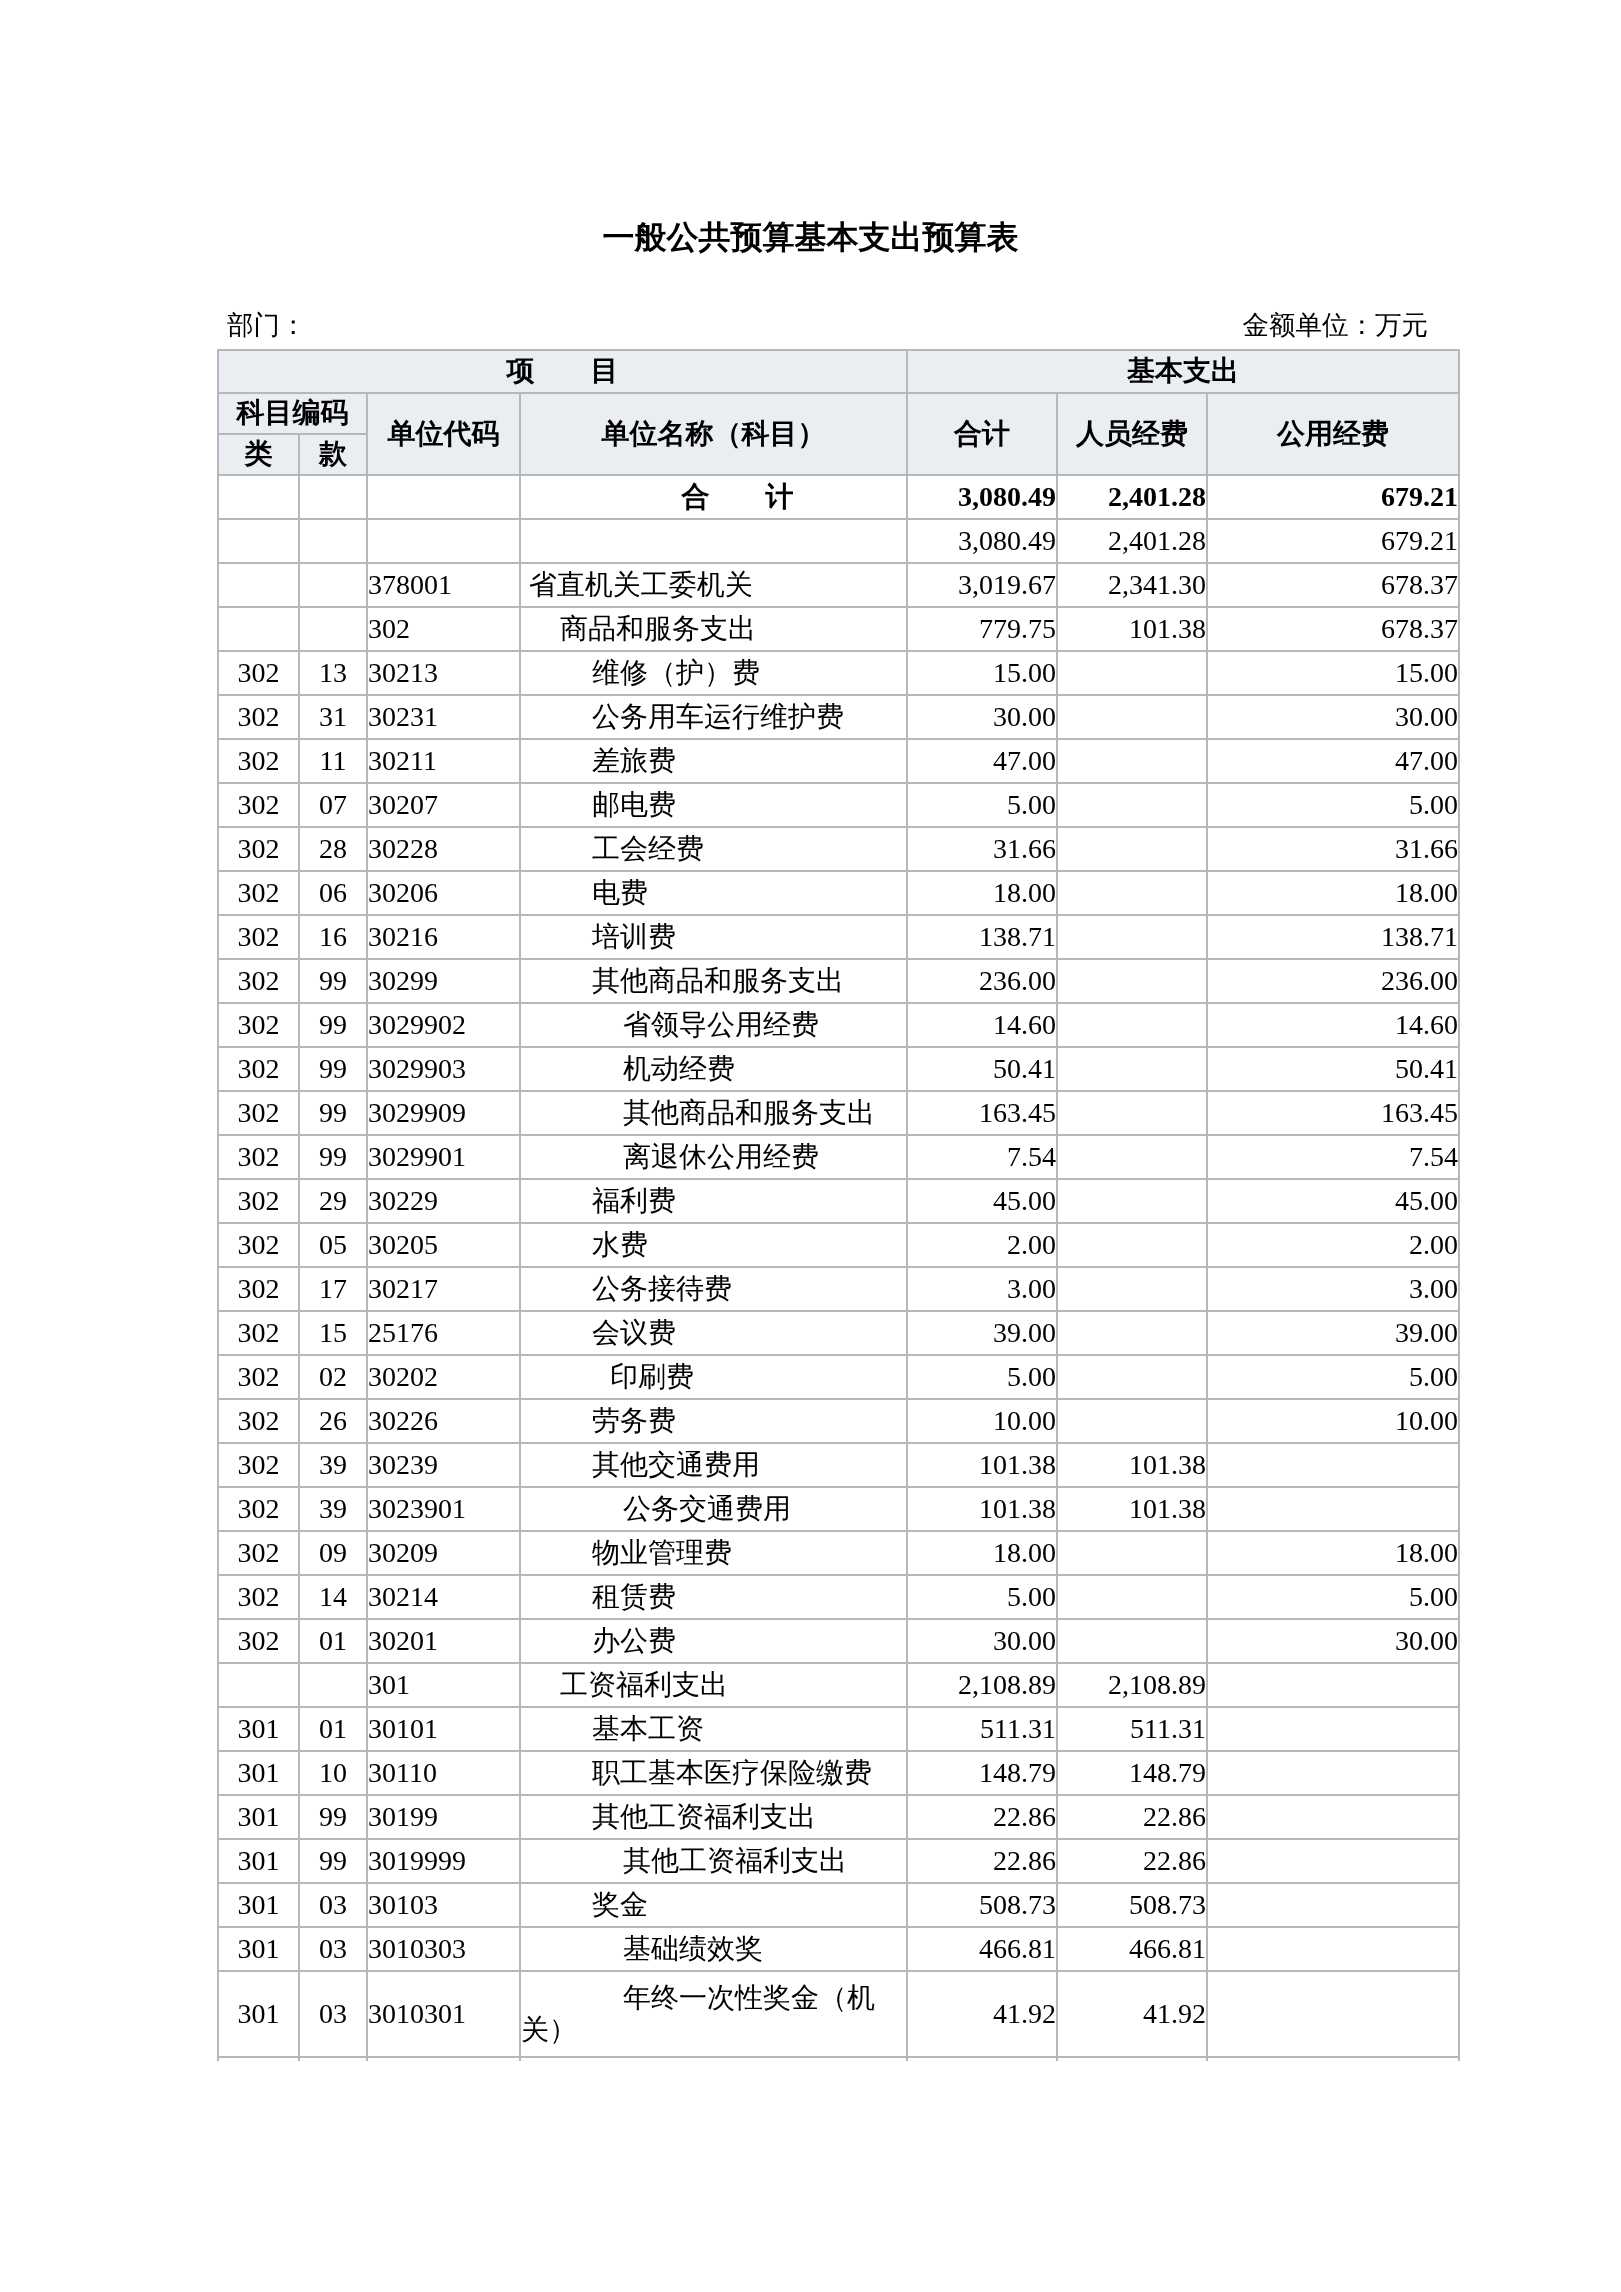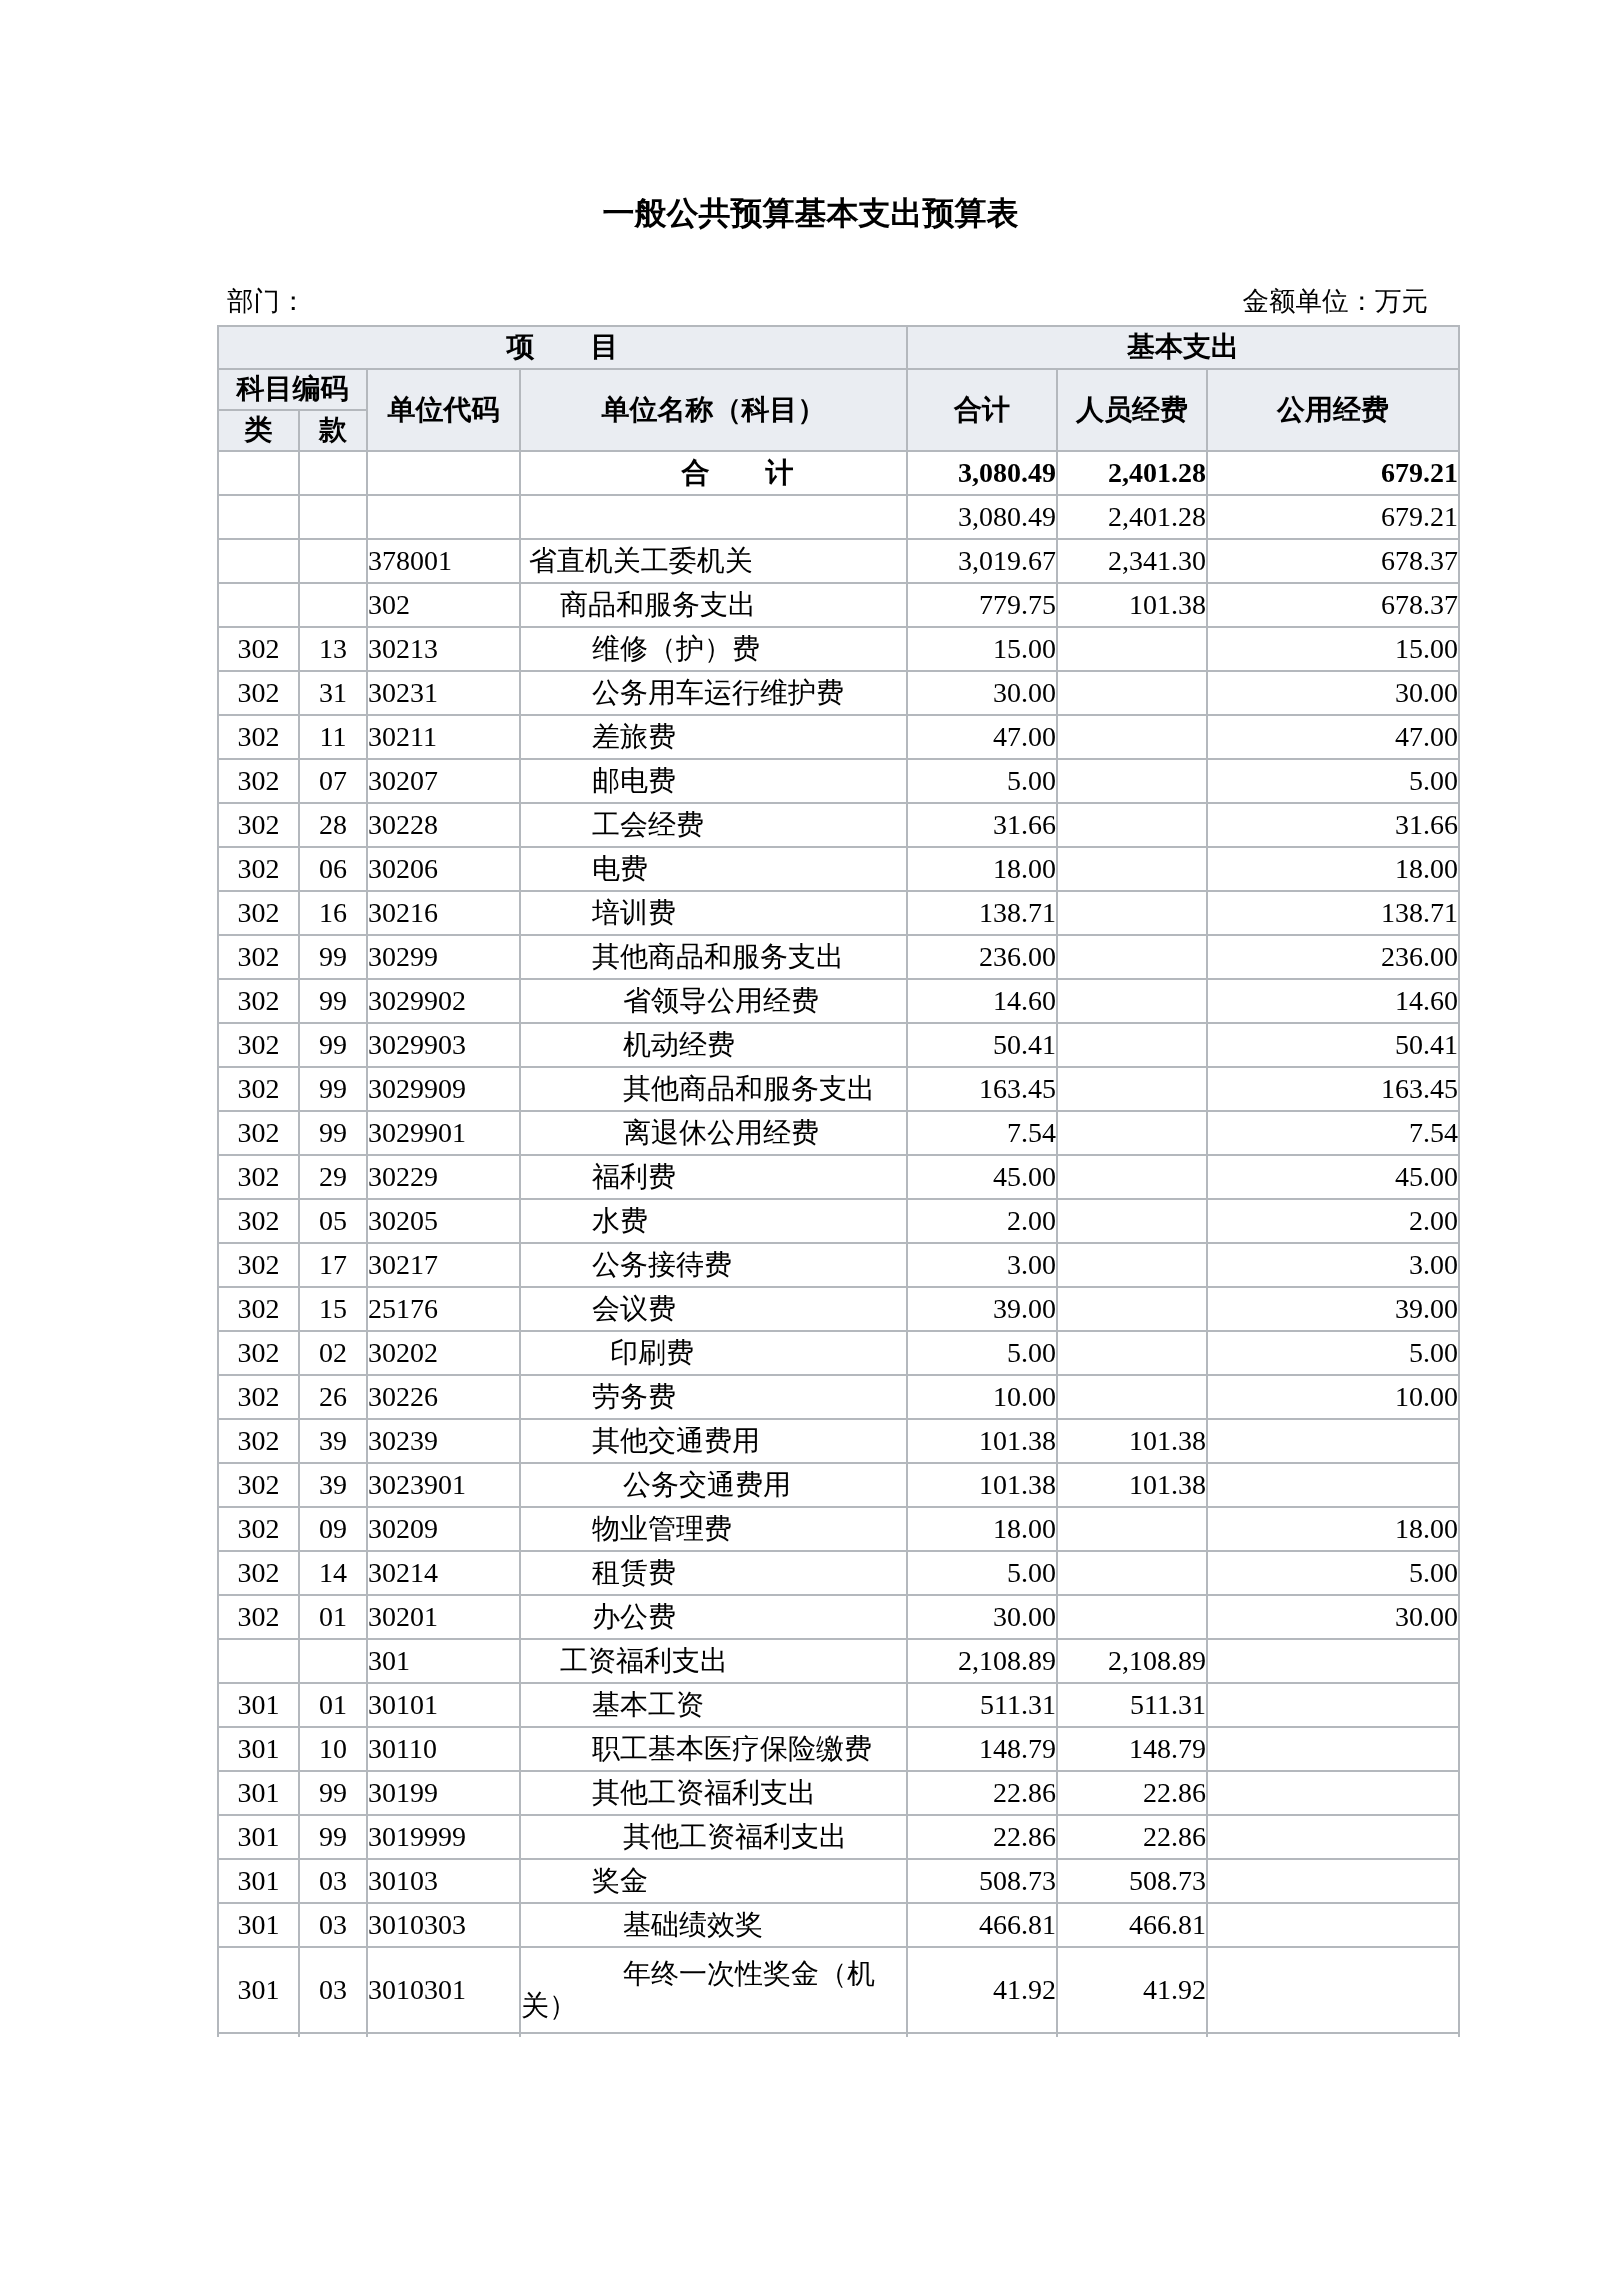--- a/index.html
+++ b/index.html
@@ -3,20 +3,21 @@
 <meta charset="utf-8">
 <style>
   html,body { margin:0; padding:0; background:#ffffff; }
   .page {
     position:relative;
     width:1621px; height:2037px;
     background:#ffffff;
     font-family:"Liberation Serif","DejaVu Serif",serif;
     color:#000;
     overflow:hidden;
+    margin-top:24px;
   }
   .doc-title {
     position:absolute; left:0; top:192px; width:100%;
     text-align:center;
     font-size:32px; font-weight:bold;
     letter-spacing:0px;
   }
   .meta-line { position:absolute; top:283px; left:0; width:100%; font-size:26.5px; }
   .dept-label { position:absolute; left:227px; top:0;text-align:right; }
   .unit-label { position:absolute; right:193px; top:0; }

